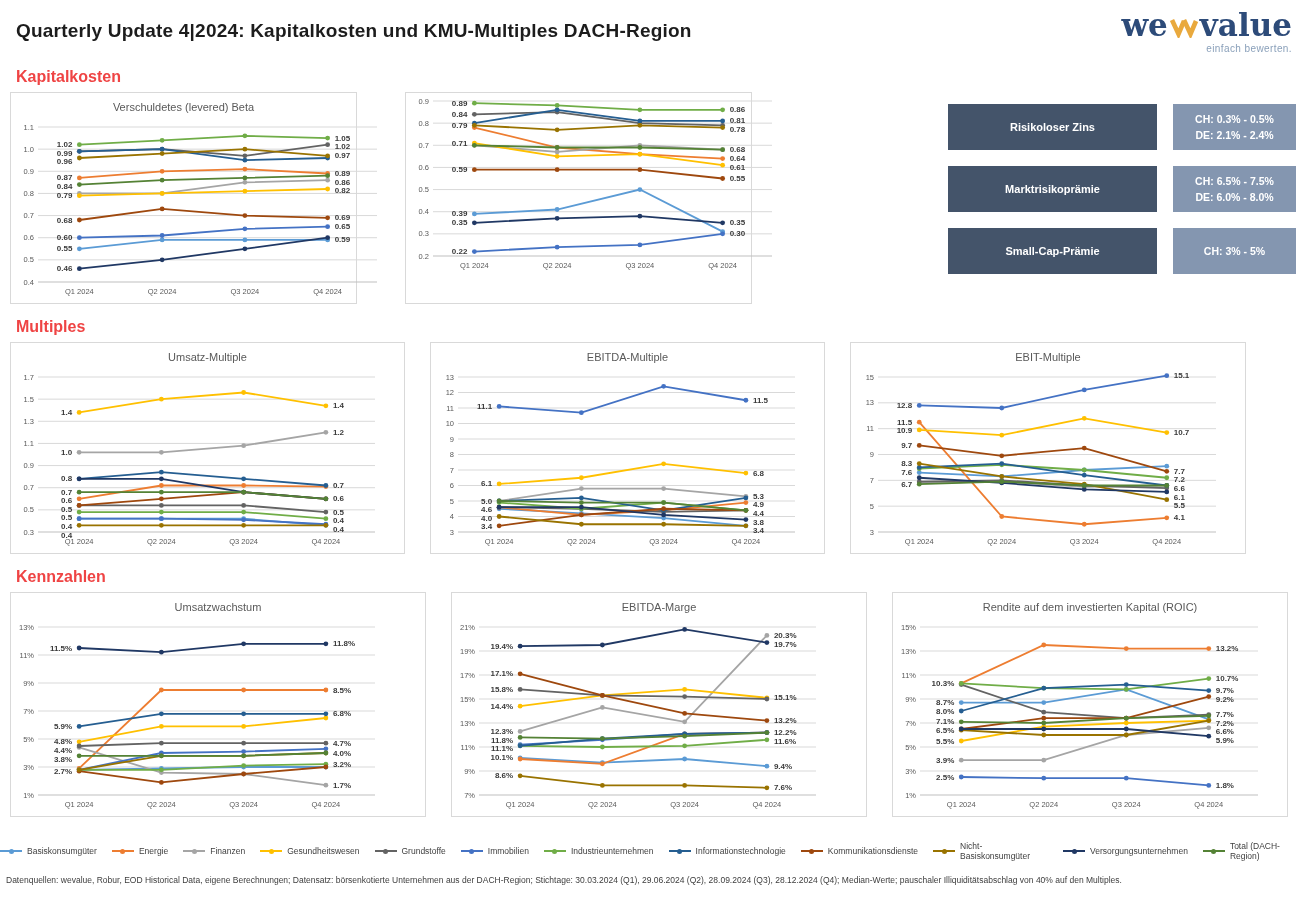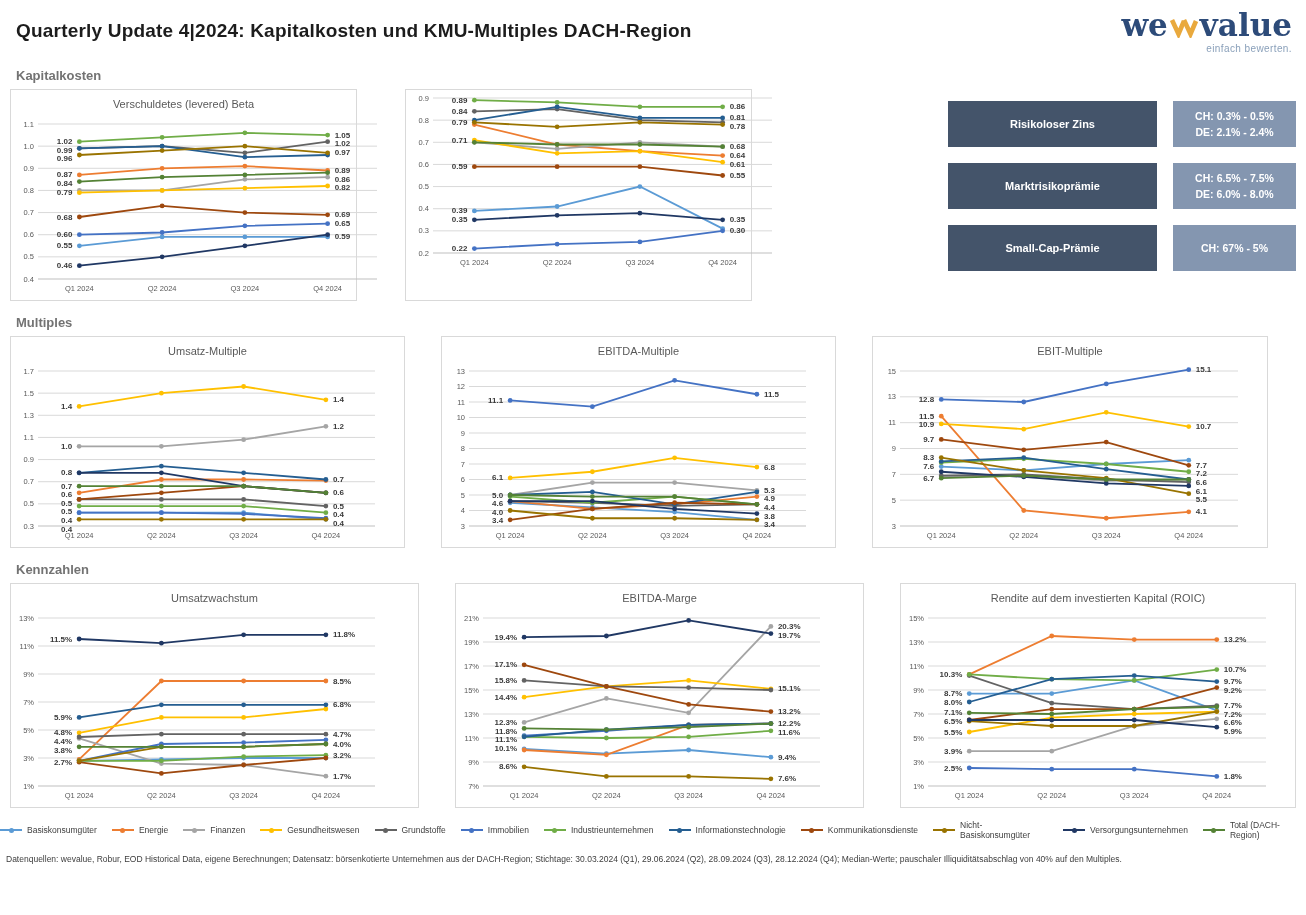--- a/index.html
+++ b/index.html
@@ -6,42 +6,42 @@
   html,body { background:#ffffff; }
   .page { position:relative; width:1306px; height:915px; background:#fff;
           font-family:"Liberation Sans", sans-serif; overflow:hidden; }
   .header { display:flex; justify-content:space-between; align-items:flex-start; padding:10px 14px 0 16px; }
   .page-title { font-size:19px; font-weight:bold; color:#1c1c1c; padding-top:10px; letter-spacing:.2px; }
   .logo { text-align:right; }
   .logo-row { display:flex; align-items:baseline; font-family:"DejaVu Serif", serif; font-weight:600;
               font-size:31px; color:#2d4b79; line-height:1; }
   .logo-mark { position:relative; top:2px; margin:0 1px; }
   .logo-tagline { font-size:10px; color:#8aa0ba; margin-top:2px; letter-spacing:.4px; }
-  .section-heading { font-size:13px; font-weight:bold; color:#737373; margin:14px 0 6px 16px; }
+  .section-heading { font-size:16px; font-weight:bold; color:#ef4444; margin:14px 0 6px 16px; }
   .row { display:flex; margin:0 10px; }
   .row1 .panel { margin-right:48px; }
-  .row3 .panel, .row2 .panel { margin-right:36px; }
-  .row .panel:last-of-type { margin-right:0; }
+  .row3 .panel, .row2 .panel { margin-right:25px; }
+  .row .panel:last-of-type { margin-right:8px; }
   .panel { background:#fff; border:1px solid #d9d9d9; }
   .p-w1 { width:347px; height:212px; }
   .p-w2 { width:395px; height:212px; }
   .p-w2b { width:396px; height:212px; }
   .p-w3 { width:453px; height:225px; }
   .p-w3b { width:396px; height:225px; }
   .chart-title { text-align:center; font-size:11px; color:#595959; padding-top:8px; height:26px; }
   .tick { font:7.5px "Liberation Sans", sans-serif; fill:#595959; }
   .dlabel { font:600 8px "Liberation Sans", sans-serif; fill:#3a3a3a; }
   .infocol { margin-left:auto; width:348px; display:flex; flex-direction:column; gap:16px; padding-top:12px; }
   .inforow { display:flex; gap:16px; }
   .infobox-dark { width:209px; height:46px; background:#44546a; color:#fff; font-size:11px; font-weight:bold;
                   display:flex; align-items:center; justify-content:center; }
   .infobox-light { flex:1; background:#8496b0; color:#fff; font-size:10.5px; font-weight:bold;
                    display:flex; flex-direction:column; align-items:center; justify-content:center;
                    line-height:1.55; height:46px; }
-  .legend { display:flex; justify-content:center; align-items:center; gap:15px; margin-top:12px; }
+  .legend { display:flex; justify-content:center; align-items:center; gap:15px; margin-top:24px; }
   .legend-item { display:flex; align-items:center; gap:5px; font-size:8.5px; color:#404040; }
   .swatch { position:relative; width:22px; height:8px; flex:0 0 22px; }
   .swatch .ln { position:absolute; left:0; right:0; top:3px; height:2px; }
   .swatch .dot { position:absolute; left:8.5px; top:1.5px; width:5px; height:5px; border-radius:50%; }
   .footer { margin:14px 0 0 6px; font-size:8.5px; color:#3d3d3d; }
 </style>
 </head>
 <body>
 
 <div class="page">
@@ -281,21 +281,21 @@
       <div class="inforow">
         <div class="infobox-dark">Marktrisikoprämie</div>
         <div class="infobox-light">
           <div>CH: 6.5% - 7.5%</div>
           <div>DE: 6.0% - 8.0%</div>
         </div>
       </div>
       <div class="inforow">
         <div class="infobox-dark">Small-Cap-Prämie</div>
         <div class="infobox-light">
-          <div>CH: 67% - 5%</div>
+          <div>CH: 3% - 5%</div>
         </div>
       </div>
     </div>
   </div>
 
   <div class="section-heading">Multiples</div>
   <div class="row row2">
     <div class="panel p-w2">
       <div class="chart-title">Umsatz-Multiple</div>
       <svg class="chart-svg" width="393" height="180">

